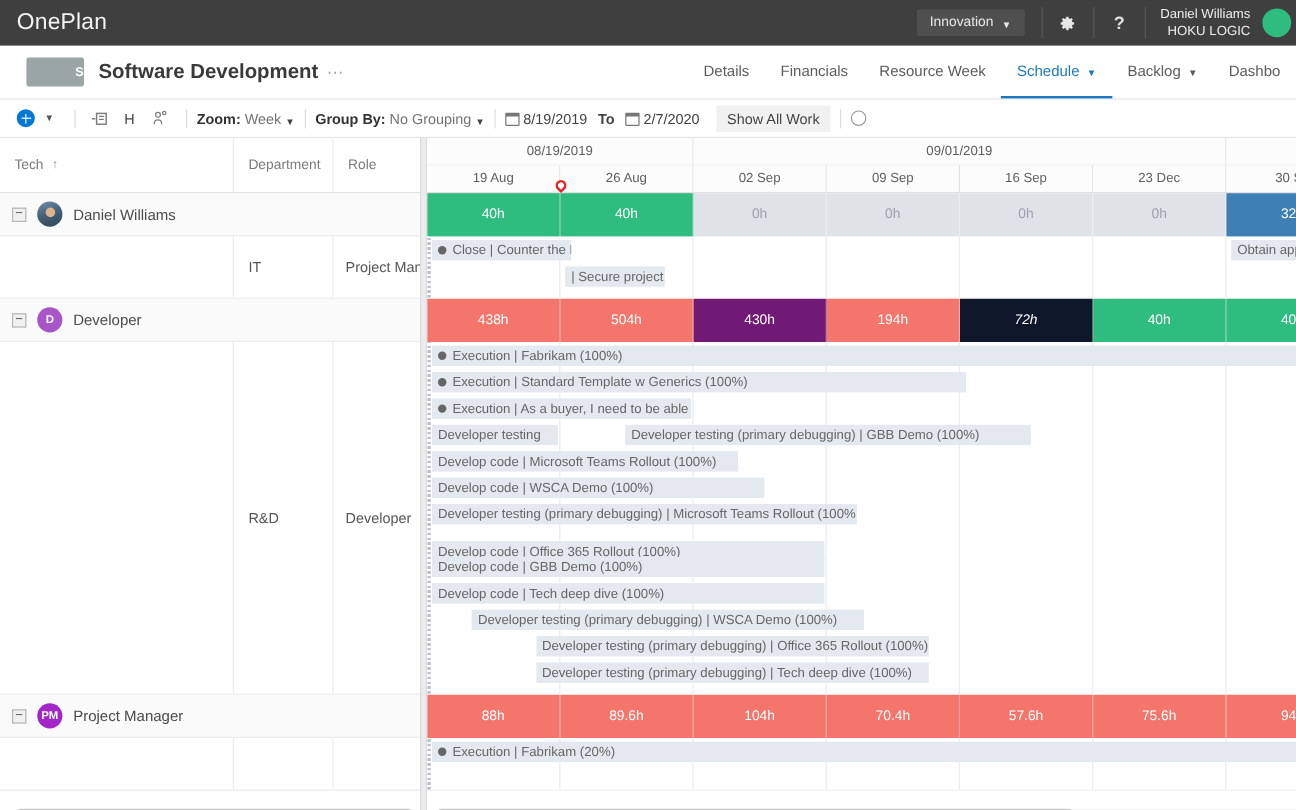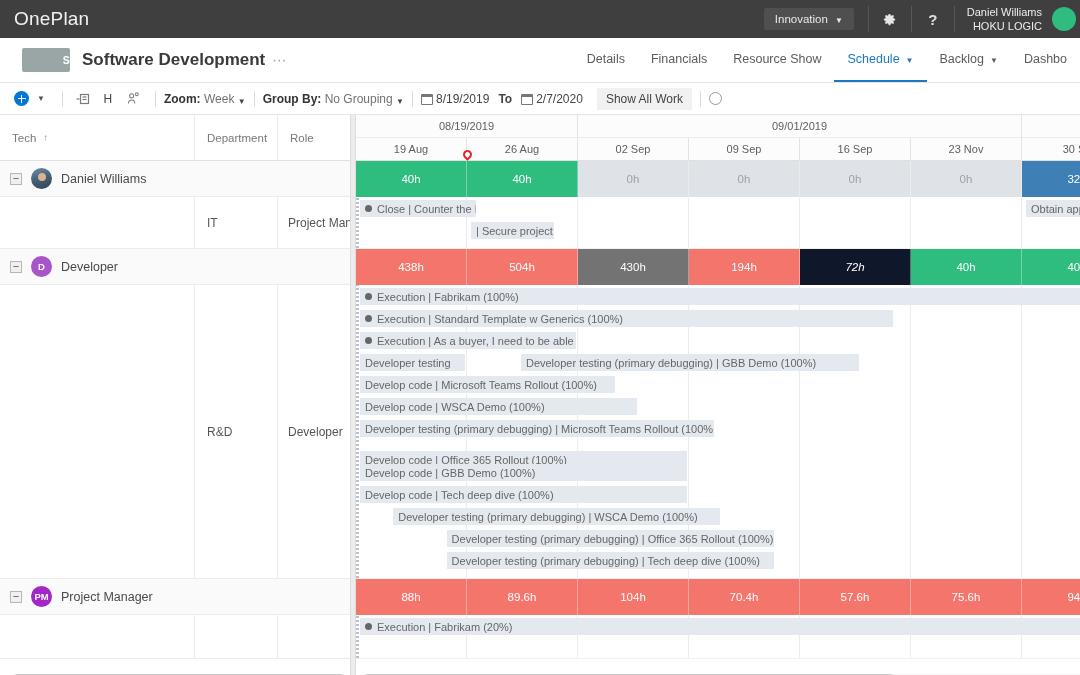--- a/index.html
+++ b/index.html
@@ -197,21 +197,21 @@
   <div id="proj-title">Software Development</div>
   <div id="proj-ellipsis">⋯</div>
   <div id="nav-tabs">
     <div class="ntab">
         <span>Details</span>
       </div>
     <div class="ntab">
         <span>Financials</span>
       </div>
     <div class="ntab">
-        <span>Resource Show</span>
+        <span>Resource Week</span>
       </div>
     <div class="ntab active">
         <span>Schedule</span>
         <span class="caret">▼</span>
       </div>
     <div class="ntab">
         <span>Backlog</span>
         <span class="caret">▼</span>
       </div>
     <div class="ntab">
@@ -334,21 +334,21 @@
           <div class="hcell" style="width: 444px;">09/01/2019</div>
           <div class="hcell" style="width: 111px;"></div>
         </div>
       <div id="g-head-bot">
         <div id="today-pin"></div>
       <div class="hcell" style="width: 111px;">19 Aug</div>
           <div class="hcell" style="width: 111px;">26 Aug</div>
           <div class="hcell" style="width: 111px;">02 Sep</div>
           <div class="hcell" style="width: 111px;">09 Sep</div>
           <div class="hcell" style="width: 111px;">16 Sep</div>
-          <div class="hcell" style="width: 111px;">23 Nov</div>
+          <div class="hcell" style="width: 111px;">23 Dec</div>
           <div class="hcell" style="width: 111px;">30 Se</div>
         </div>
     </div>
     <div id="g-body">
         <div class="sum-row">
           <div class="sum-seg" style="width: 111px; background: rgb(46, 188, 127);">40h</div>
           <div class="sum-seg" style="width: 111px; background: rgb(46, 188, 127);">40h</div>
           <div class="sum-seg grey" style="width: 111px;">0h</div>
           <div class="sum-seg grey" style="width: 111px;">0h</div>
           <div class="sum-seg grey" style="width: 111px;">0h</div>
@@ -373,41 +373,41 @@
             <span>Obtain appro</span>
           </div>
           <div class="tbar" style="left: 115px; width: 82.8px; top: 25px;">
             <span>| Secure project sp</span>
           </div>
           <div class="lead-edge"></div>
         </div>
         <div class="sum-row">
           <div class="sum-seg" style="width: 111px; background: rgb(244, 117, 108);">438h</div>
           <div class="sum-seg" style="width: 111px; background: rgb(244, 117, 108);">504h</div>
-          <div class="sum-seg" style="width: 111px; background: #737373; text-align: right;">430h</div>
+          <div class="sum-seg" style="width: 111px; background: #701a75; text-align: right;">430h</div>
           <div class="sum-seg" style="width: 111px; background: rgb(244, 117, 108);">194h</div>
           <div class="sum-seg" style="width: 111px; background: #0f172a; font-style: italic;">72h</div>
           <div class="sum-seg" style="width: 111px; background: rgb(46, 188, 127);">40h</div>
           <div class="sum-seg" style="width: 111px; background: rgb(46, 188, 127);">40h</div>
         </div>
         <div class="tl-row" style="height: 294px;">
           <div class="tl-grid">
             <div class="tl-cell" style="width: 111px;"></div>
             <div class="tl-cell" style="width: 111px;"></div>
             <div class="tl-cell" style="width: 111px;"></div>
             <div class="tl-cell" style="width: 111px;"></div>
             <div class="tl-cell" style="width: 111px;"></div>
             <div class="tl-cell" style="width: 111px;"></div>
             <div class="tl-cell" style="width: 111px;"></div>
           </div>
           <div class="tbar" style="left: 4px; width: 771px; top: 3px;">
             <span class="dot"></span>
             <span>Execution | Fabrikam (100%)</span>
           </div>
-          <div class="tbar" style="left: 4px; width: 533px; top: 25px;">
+          <div class="tbar" style="left: 4px; width: 445px; top: 25px;">
             <span class="dot"></span>
             <span>Execution | Standard Template w Generics (100%)</span>
           </div>
           <div class="tbar" style="left: 4px; width: 216px; top: 47px;">
             <span class="dot"></span>
             <span>Execution | As a buyer, I need to be able to p</span>
           </div>
           <div class="tbar" style="left: 4px; width: 105px; top: 69px;">
             <span>Developer testing</span>
           </div>

